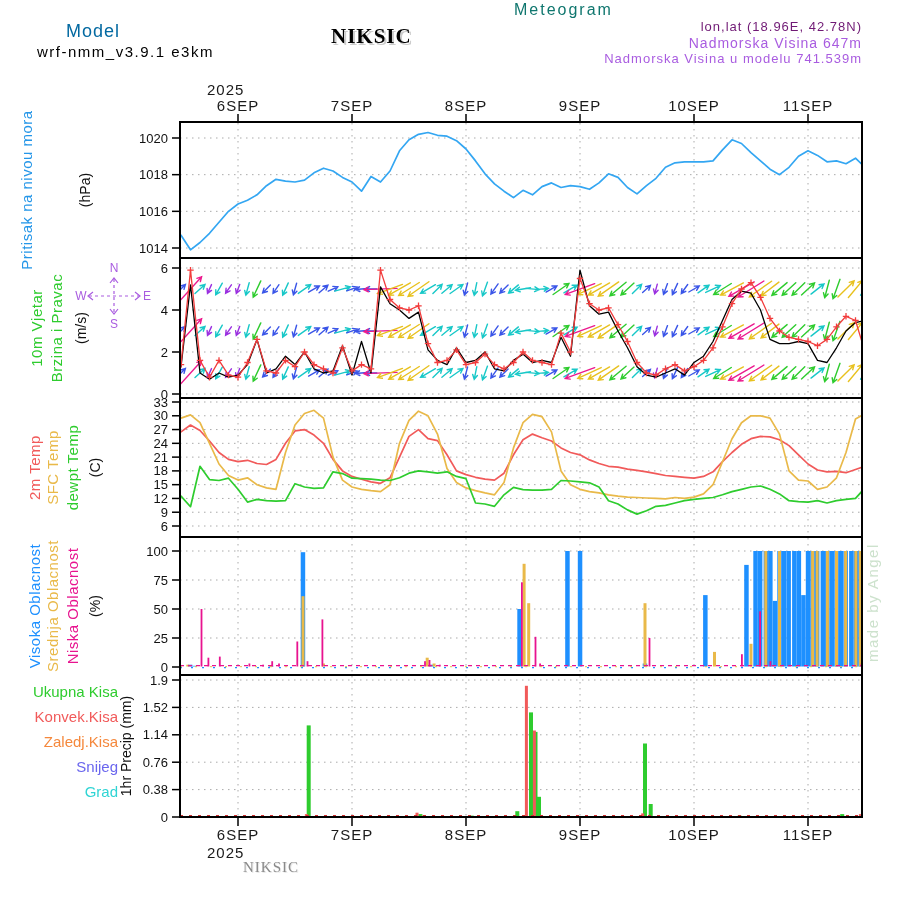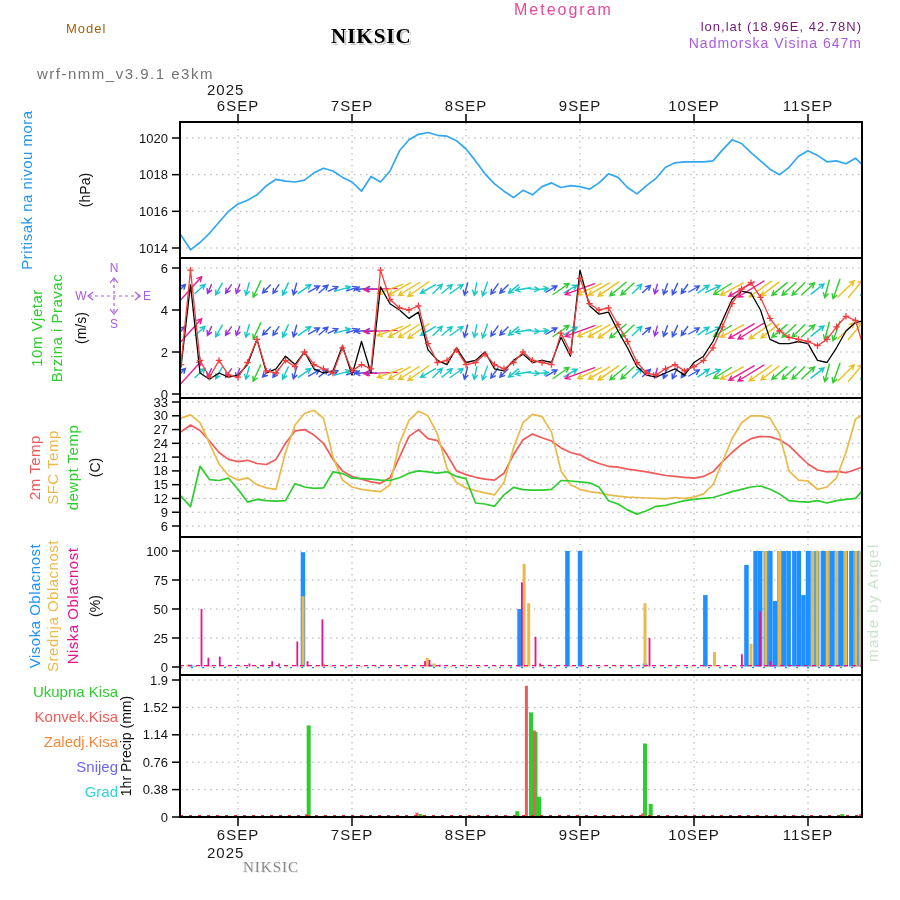--- a/index.html
+++ b/index.html
@@ -1,40 +1,41 @@
 <!DOCTYPE html>
 <html><head>
 <meta charset="utf-8">
 <style>
   html,body{margin:0;padding:0;background:#fff}
   body{width:900px;height:900px;font-family:"Liberation Sans",sans-serif}
   #stage{position:relative;width:900px;height:900px;overflow:hidden;background:#fff}
   #chart{position:absolute;left:0;top:0}
   .hdr{position:absolute;white-space:nowrap}
-  #h-meteogram{left:514px;top:1px;font-size:16px;color:#ec4899;letter-spacing:2px}
-  #h-model-label{left:66px;top:21px;font-size:13px;color:#a16207;letter-spacing:1px}
+  #h-meteogram{left:514px;top:1px;font-size:16px;color:#0f766e;letter-spacing:2px}
+  #h-model-label{left:66px;top:21px;font-size:18px;color:#0369a1;letter-spacing:1px}
   #h-station{left:331px;top:24px;font-family:"Liberation Serif",serif;font-weight:bold;font-size:21px;color:#000;letter-spacing:1px;text-shadow:2px 2px 0 #cccccc}
-  #h-model-name{left:37px;top:65px;font-size:15px;color:#737373;letter-spacing:1.5px}
+  #h-model-name{left:37px;top:43px;font-size:15px;color:#000000;letter-spacing:1.5px}
   #h-lonlat{right:38px;top:19px;font-size:13px;color:#701a75;letter-spacing:1px}
   #h-elev{right:38px;top:35px;font-size:14px;color:#a95ce0;letter-spacing:1px}
   #h-modelev{right:38px;top:51px;font-size:13px;color:#a95ce0;letter-spacing:1px}
   #h-footer-station{left:243px;top:859px;font-family:"Liberation Serif",serif;font-size:15px;color:#8a8a8a;letter-spacing:1px;text-shadow:1px 1px 0 #e8e8e8}
   #h-watermark{left:864px;top:662px;transform-origin:0 0;transform:rotate(-90deg);font-size:15px;color:#cde2cd;letter-spacing:1.5px}
   svg text{font-family:"Liberation Sans",sans-serif}
 </style>
 </head>
 <body>
 
 <div id="stage">
   <div class="hdr" id="h-meteogram">Meteogram</div>
   <div class="hdr" id="h-model-label">Model</div>
   <div class="hdr" id="h-station">NIKSIC</div>
   <div class="hdr" id="h-model-name">wrf-nmm_v3.9.1 e3km</div>
   <div class="hdr" id="h-lonlat">lon,lat (18.96E, 42.78N)</div>
   <div class="hdr" id="h-elev">Nadmorska Visina 647m</div>
+  <div class="hdr" id="h-modelev">Nadmorska Visina u modelu 741.539m</div>
   <svg id="chart" width="900" height="900" viewBox="0 0 900 900">
       <defs>
         <clipPath id="clip">
           <rect x="179" y="100" width="684" height="730"></rect>
         </clipPath>
       </defs>
       <g>
         <line x1="180" y1="248" x2="862" y2="248" stroke="#aaaaaa" stroke-width="1" stroke-dasharray="1.5 4.5"></line>
         <line x1="180" y1="211.33333333333334" x2="862" y2="211.33333333333334" stroke="#aaaaaa" stroke-width="1" stroke-dasharray="1.5 4.5"></line>
         <line x1="180" y1="174.66666666666669" x2="862" y2="174.66666666666669" stroke="#aaaaaa" stroke-width="1" stroke-dasharray="1.5 4.5"></line>

